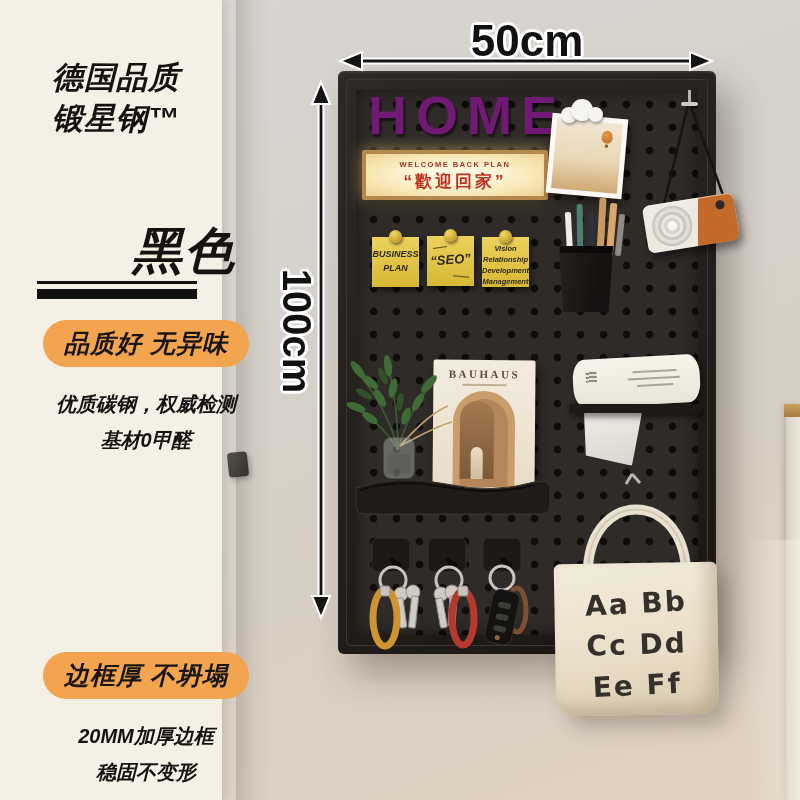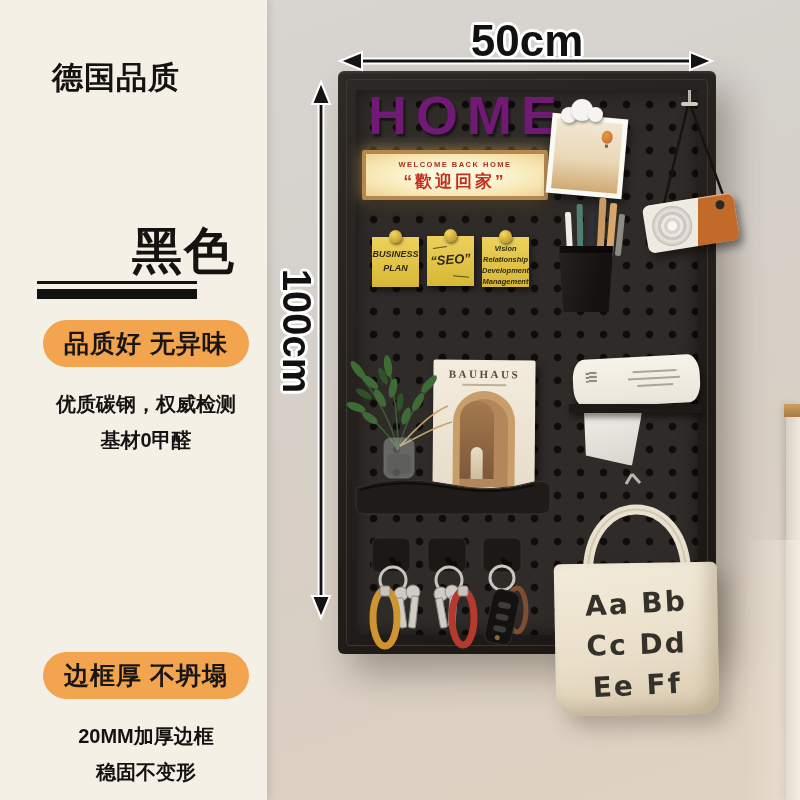--- a/index.html
+++ b/index.html
@@ -16,22 +16,22 @@
     background:linear-gradient(120deg,#55504a,#36312c); border-radius:4px;
     transform:rotate(-6deg); box-shadow:2px 3px 5px rgba(0,0,0,.25); }
   .cabinet { position:absolute; left:786px; top:404px; width:14px; height:396px;
     background:linear-gradient(90deg,#d9d0c2,#efe9dd); box-shadow:-3px 0 6px rgba(0,0,0,.12); }
   .cabinet-top { position:absolute; left:784px; top:404px; width:16px; height:13px;
     background:linear-gradient(180deg,#caa05e,#a87c42); }
   .warm-glow { position:absolute; left:744px; top:540px; width:56px; height:260px;
     background:linear-gradient(90deg,rgba(244,236,224,0),rgba(244,236,224,.55)); }
 
   
-  .panel { position:absolute; left:0; top:0; width:267px; height:800px;
-    background:#f5f0e6; box-shadow:3px 0 8px rgba(0,0,0,.10); color:#141312; }
+  .panel { position:absolute; left:0; top:0; width:222px; height:800px;
+    background:#f5f0e6; box-shadow:3px 0 8px rgba(0,0,0,.10); color:#141312;font-style:italic; }
   .brand { position:absolute; left:52px; top:58px; font-size:31px; font-weight:800;
     line-height:1.32; letter-spacing:1px; }
   .variant { position:absolute; left:0; top:218px; width:236px; text-align:right;
     font-size:50px; font-weight:900; letter-spacing:2px; }
   .variant-rule { position:absolute; left:37px; top:281px; width:160px; }
   .variant-rule .thin { height:3px; background:#111; margin-bottom:5px; }
   .variant-rule .thick { height:10px; background:#111; }
   .feature { position:absolute; left:0; width:236px; text-align:center;margin-left:28px; }
   .f1 { top:320px; } .f2 { top:491px; } .f3 { top:652px; }
   .badge { display:inline-block; background:#f2a44e; color:#181512; font-size:25px;
@@ -184,20 +184,21 @@
   <div class="wall"></div>
   <div class="wall-seam"></div>
   <div class="door-handle"></div>
   <div class="cabinet"></div>
   <div class="cabinet-top"></div>
   <div class="warm-glow"></div>
 
   <div class="panel">
     <div class="brand">
       <div>德国品质</div>
+      <div>锻星钢™</div>
     </div>
     <div class="variant">黑色</div>
     <div class="variant-rule">
       <div class="thin"></div>
       <div class="thick"></div>
     </div>
 
     <div class="feature f1">
       <span class="badge">品质好 无异味</span>
       <div class="t1">优质碳钢，权威检测</div>
@@ -210,21 +211,21 @@
     </div>
   </div>
 
   <div class="board-frame"></div>
   <div class="board-bevel"></div>
   <div class="board-panel"></div>
 
   <div class="home-title">HOME</div>
 
   <div class="lightbox">
-    <div class="en">WELCOME BACK HOME</div>
+    <div class="en">WELCOME BACK PLAN</div>
     <div class="zh">“歡迎回家”</div>
   </div>
 
   <div class="postcard">
     <div class="photo">
       <div class="balloon"></div>
     </div>
   </div>
   <div class="cloud-clip">
       <i></i>

